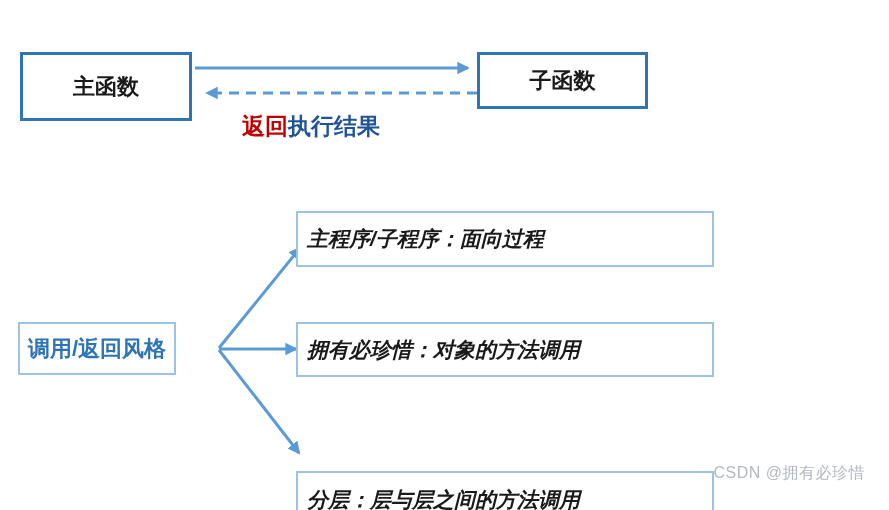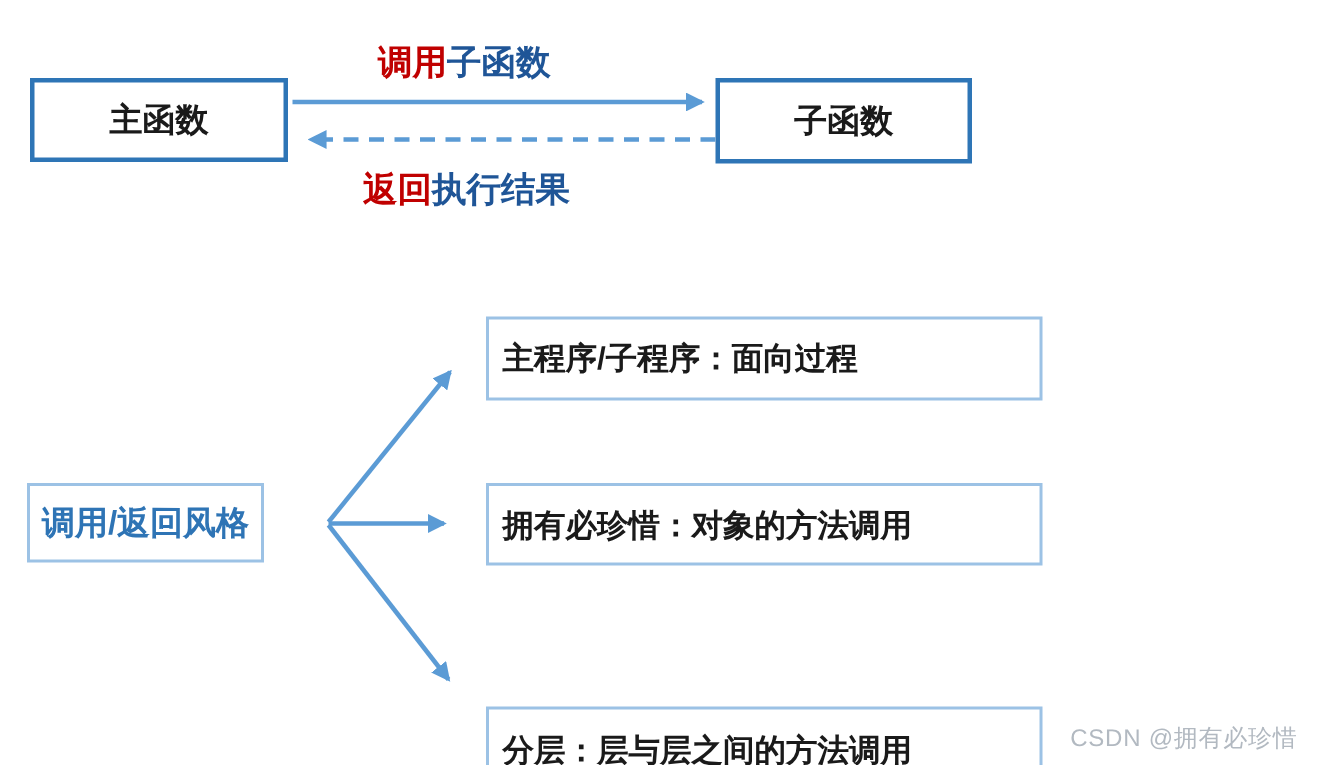--- a/index.html
+++ b/index.html
@@ -30,58 +30,59 @@
     color: #1a1a1a;
     font-weight: bold;
     white-space: nowrap;
   }
 
   
   .box-strong {
     border: 3px solid #2E75B6;
     font-size: 22px;
   }
-  .main-fn  { left: 20px;  top: 52px; width: 172px; height: 56px; font-family: Liberation Serif, serif; }
+  .main-fn  { left: 20px;  top: 52px; width: 172px; height: 69px; font-family: Liberation Serif, serif; }
   .sub-fn   { left: 477px; top: 52px; width: 171px; height: 57px; }
 
   
   .box-light {
     border: 2px solid #9CC2E5;
     font-size: 21px;
   }
   .root-box {
     left: 18px; top: 322px; width: 158px; height: 53px;
     color: #2E74B5;
     font-size: 22px;
   }
   .branch-box {
-    left: 324px; width: 371px; height: 56px;
+    left: 296px; width: 418px; height: 56px;
     justify-content: flex-start;
     padding-left: 9px;
+    font-style: italic;
   }
   .branch-1 { top: 211px; }
   .branch-2 { top: 322px; height: 55px; }
   .branch-3 { top: 435px; height: 57px; margin-top: 36px; }
 
   
   .arrow-label {
     position: absolute;
     font-size: 23px;
     font-weight: bold;
     white-space: nowrap;
   }
   .call-label   { left: 252px; top: 26px; }
   .return-label { left: 242px; top: 111px; }
   .red-part  { color: #C00000; }
   .blue-part { color: #1F5597; }
 
   .watermark {
     position: absolute;
     right: 24px;
-    bottom: 7px;
+    bottom: 26px;
     font-size: 16px;
     color: #B2B9C1;
     font-weight: normal;
     letter-spacing: 0.5px;
   }
 </style>
 </head>
 <body>
 
 <div class="canvas">
@@ -99,23 +100,20 @@
 
     <line x1="219" y1="348" x2="300" y2="248" stroke="#5B9BD5" stroke-width="3" marker-end="url(#ah)"></line>
     <line x1="219" y1="349" x2="296" y2="349" stroke="#5B9BD5" stroke-width="3" marker-end="url(#ah)"></line>
     <line x1="219" y1="350" x2="299" y2="453" stroke="#5B9BD5" stroke-width="3" marker-end="url(#ah)"></line>
   </svg>
 
   <div class="box box-strong main-fn">主函数</div>
 
   <div class="box box-strong sub-fn">子函数</div>
 
-  <div class="arrow-label call-label">
-    <span class="red-part">调用</span><span class="blue-part">子函数</span>
-  </div>
 
   <div class="arrow-label return-label">
     <span class="red-part">返回</span><span class="blue-part">执行结果</span>
   </div>
 
   <div class="box box-light root-box">调用/返回风格</div>
 
   <div class="box box-light branch-box branch-1">主程序/子程序：面向过程</div>
 
   <div class="box box-light branch-box branch-2">拥有必珍惜：对象的方法调用</div>

